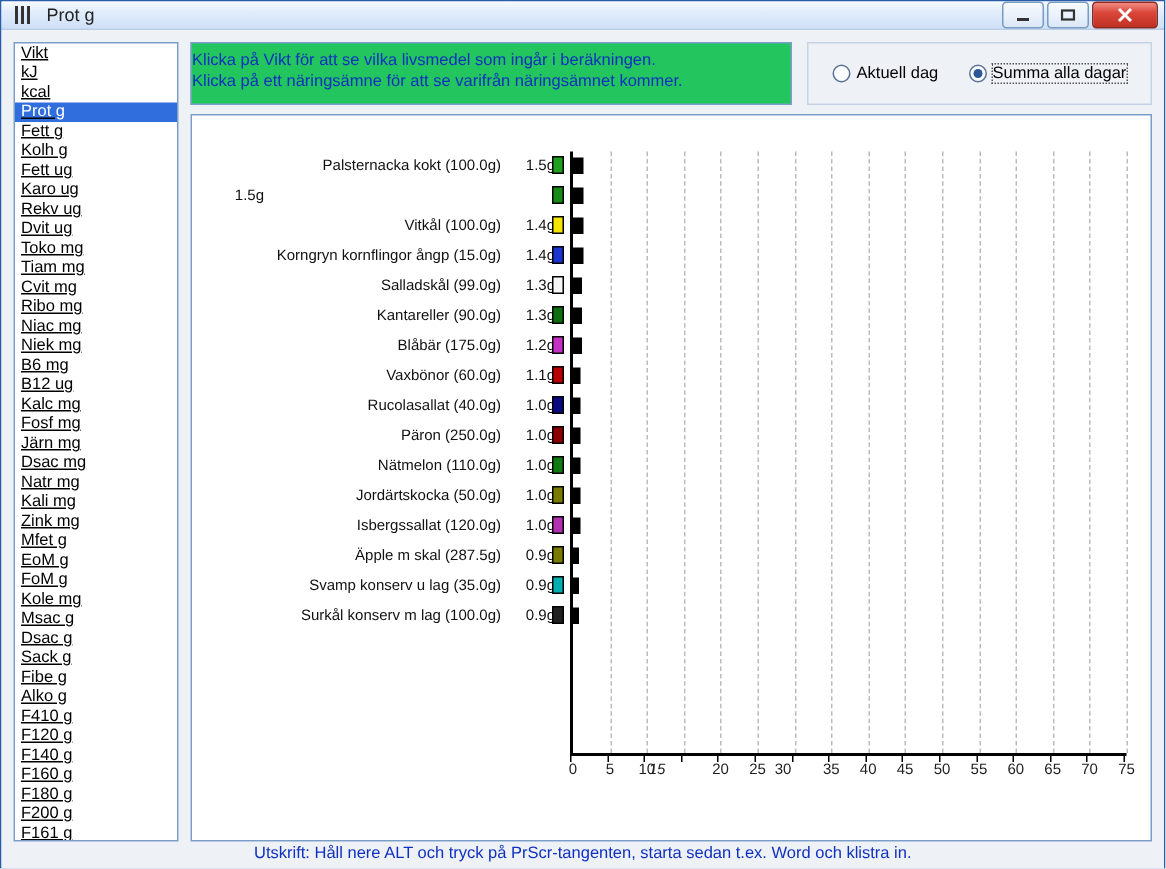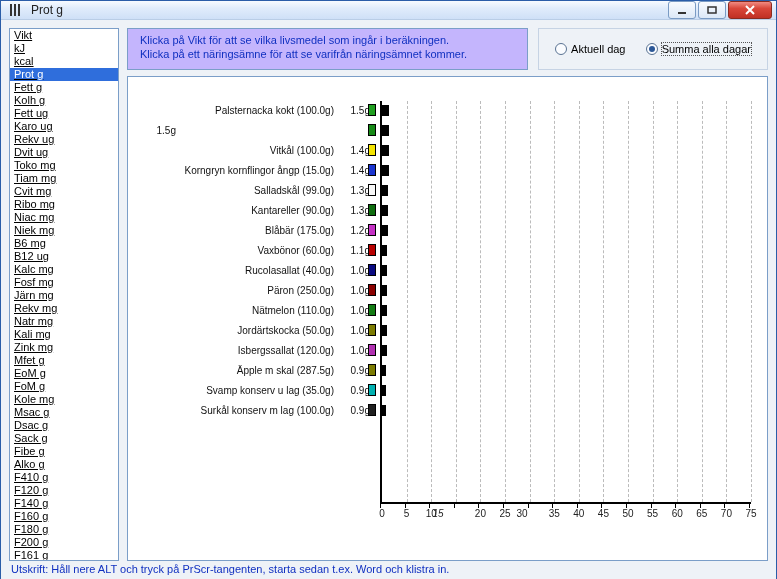--- a/index.html
+++ b/index.html
@@ -66,22 +66,22 @@
     line-height:13px;
     white-space:nowrap;
     cursor:default;
   }
   .list-item.selected { background:#2f6edc; color:#fff; }
   .right-panel { flex:1; display:flex; flex-direction:column; gap:6px; }
   .header-row { display:flex; gap:10px; height:42px; }
   .instr {
     flex:1;
     border:1px solid #7b9ec8;
-    background:#c4b5fd;
-    padding:4px 12px;
+    background:#22c55e;
+    padding:4px 0;
     font-size:11px; color:#1030c0;
     line-height:14px;
   }
   .radios {
     width:230px;
     border:1px solid #c6d3e4;
     background:#eef2f7;
     display:flex; align-items:center; justify-content:space-around;
     padding:0 6px;
     font-size:11px;
@@ -128,20 +128,21 @@
   }
   .bar {
     height:11px; background:#000;
     position:relative;
   }
   .footer {
     height:16px;
     font-size:11px; color:#1030c0;
     padding:2px 2px 0 2px;
     white-space:nowrap;
+    text-align:center;
   }
   
   .listbox::-webkit-scrollbar { width:16px; background:#e7edf5; }
   .listbox::-webkit-scrollbar-thumb { background:linear-gradient(#dbe7f5,#c2d4ea); border:1px solid #9bb5d4; }
   .listbox::-webkit-scrollbar-button { height:16px; background:#dbe7f5; border:1px solid #9bb5d4; }
 </style>
 </head>
 <body>
 
 <div class="window">
@@ -192,21 +193,21 @@
               <div class="list-item">Tiam mg</div>
               <div class="list-item">Cvit mg</div>
               <div class="list-item">Ribo mg</div>
               <div class="list-item">Niac mg</div>
               <div class="list-item">Niek mg</div>
               <div class="list-item">B6 mg</div>
               <div class="list-item">B12 ug</div>
               <div class="list-item">Kalc mg</div>
               <div class="list-item">Fosf mg</div>
               <div class="list-item">Järn mg</div>
-              <div class="list-item">Rekv mg</div>
+              <div class="list-item">Dsac mg</div>
               <div class="list-item">Natr mg</div>
               <div class="list-item">Kali mg</div>
               <div class="list-item">Zink mg</div>
               <div class="list-item">Mfet g</div>
               <div class="list-item">EoM g</div>
               <div class="list-item">FoM g</div>
               <div class="list-item">Kole mg</div>
               <div class="list-item">Msac g</div>
               <div class="list-item">Dsac g</div>
               <div class="list-item">Sack g</div>

